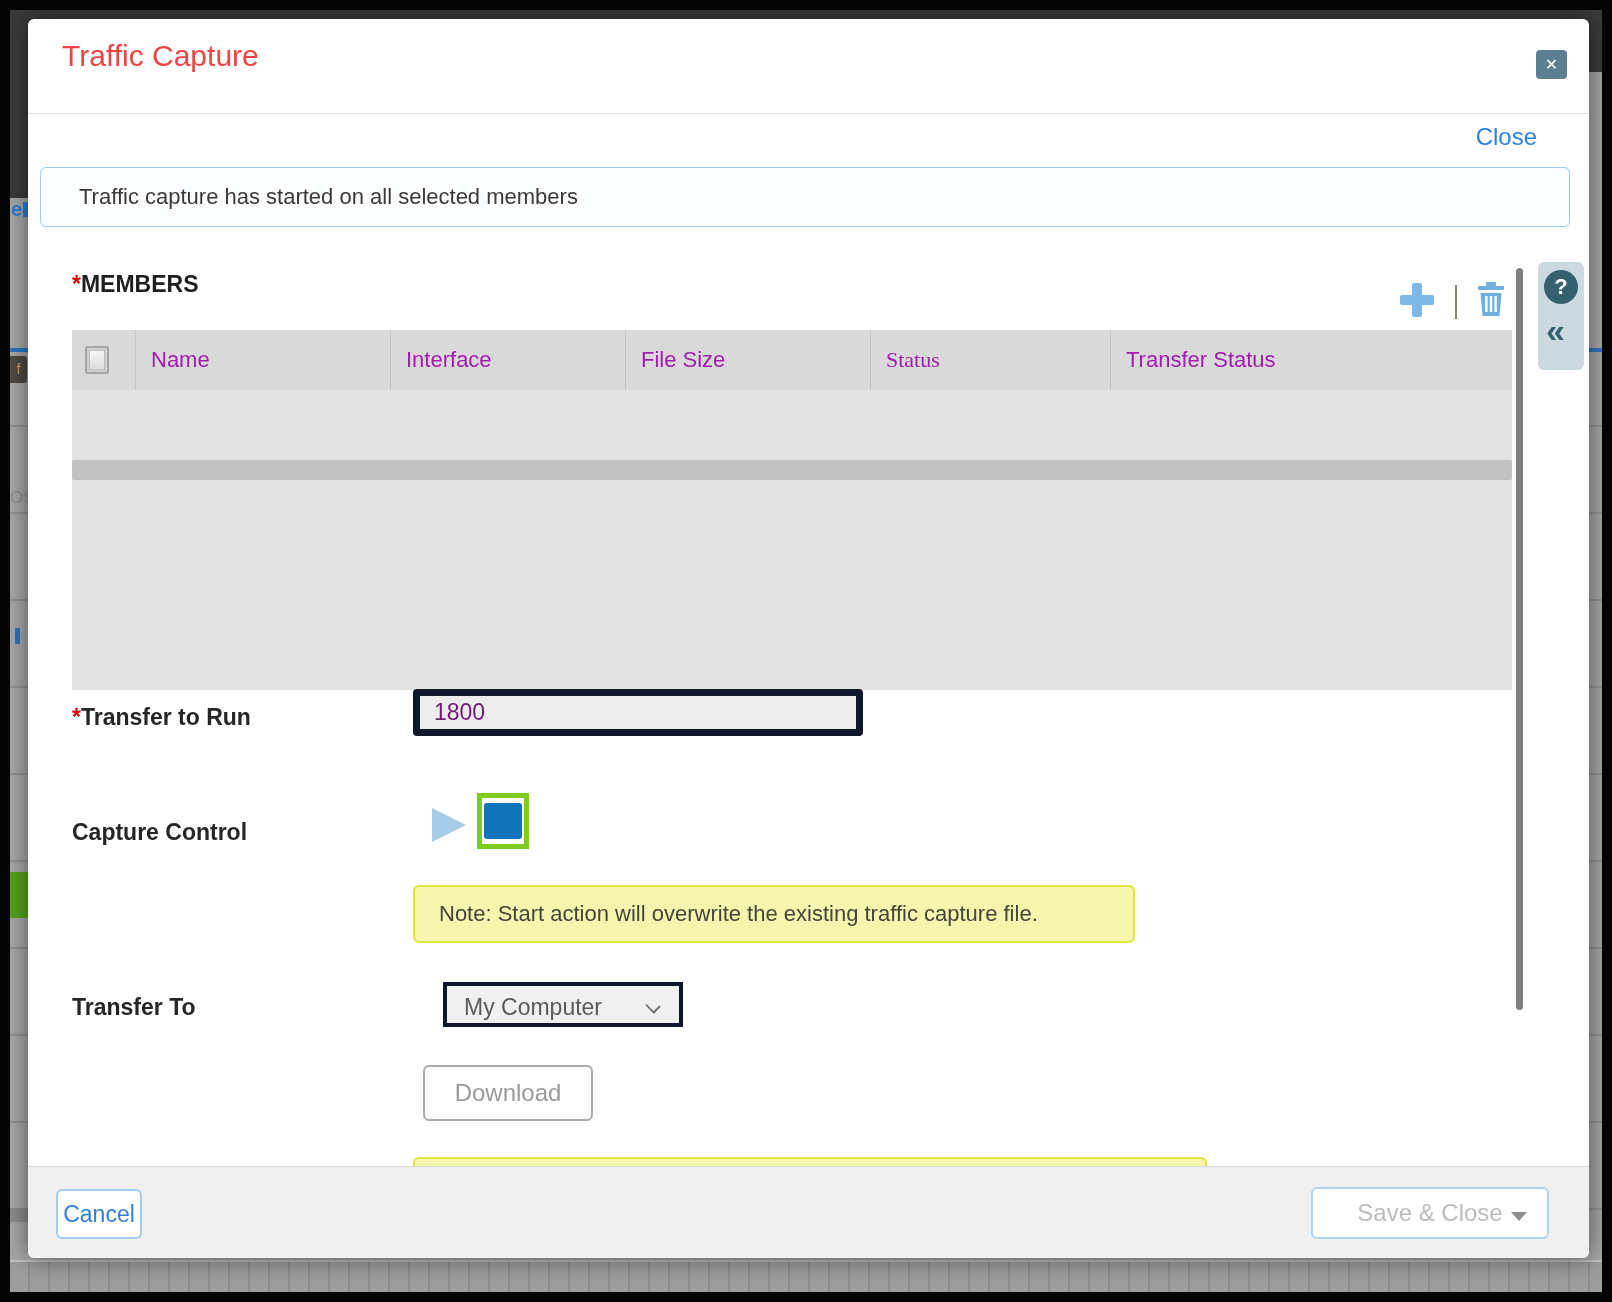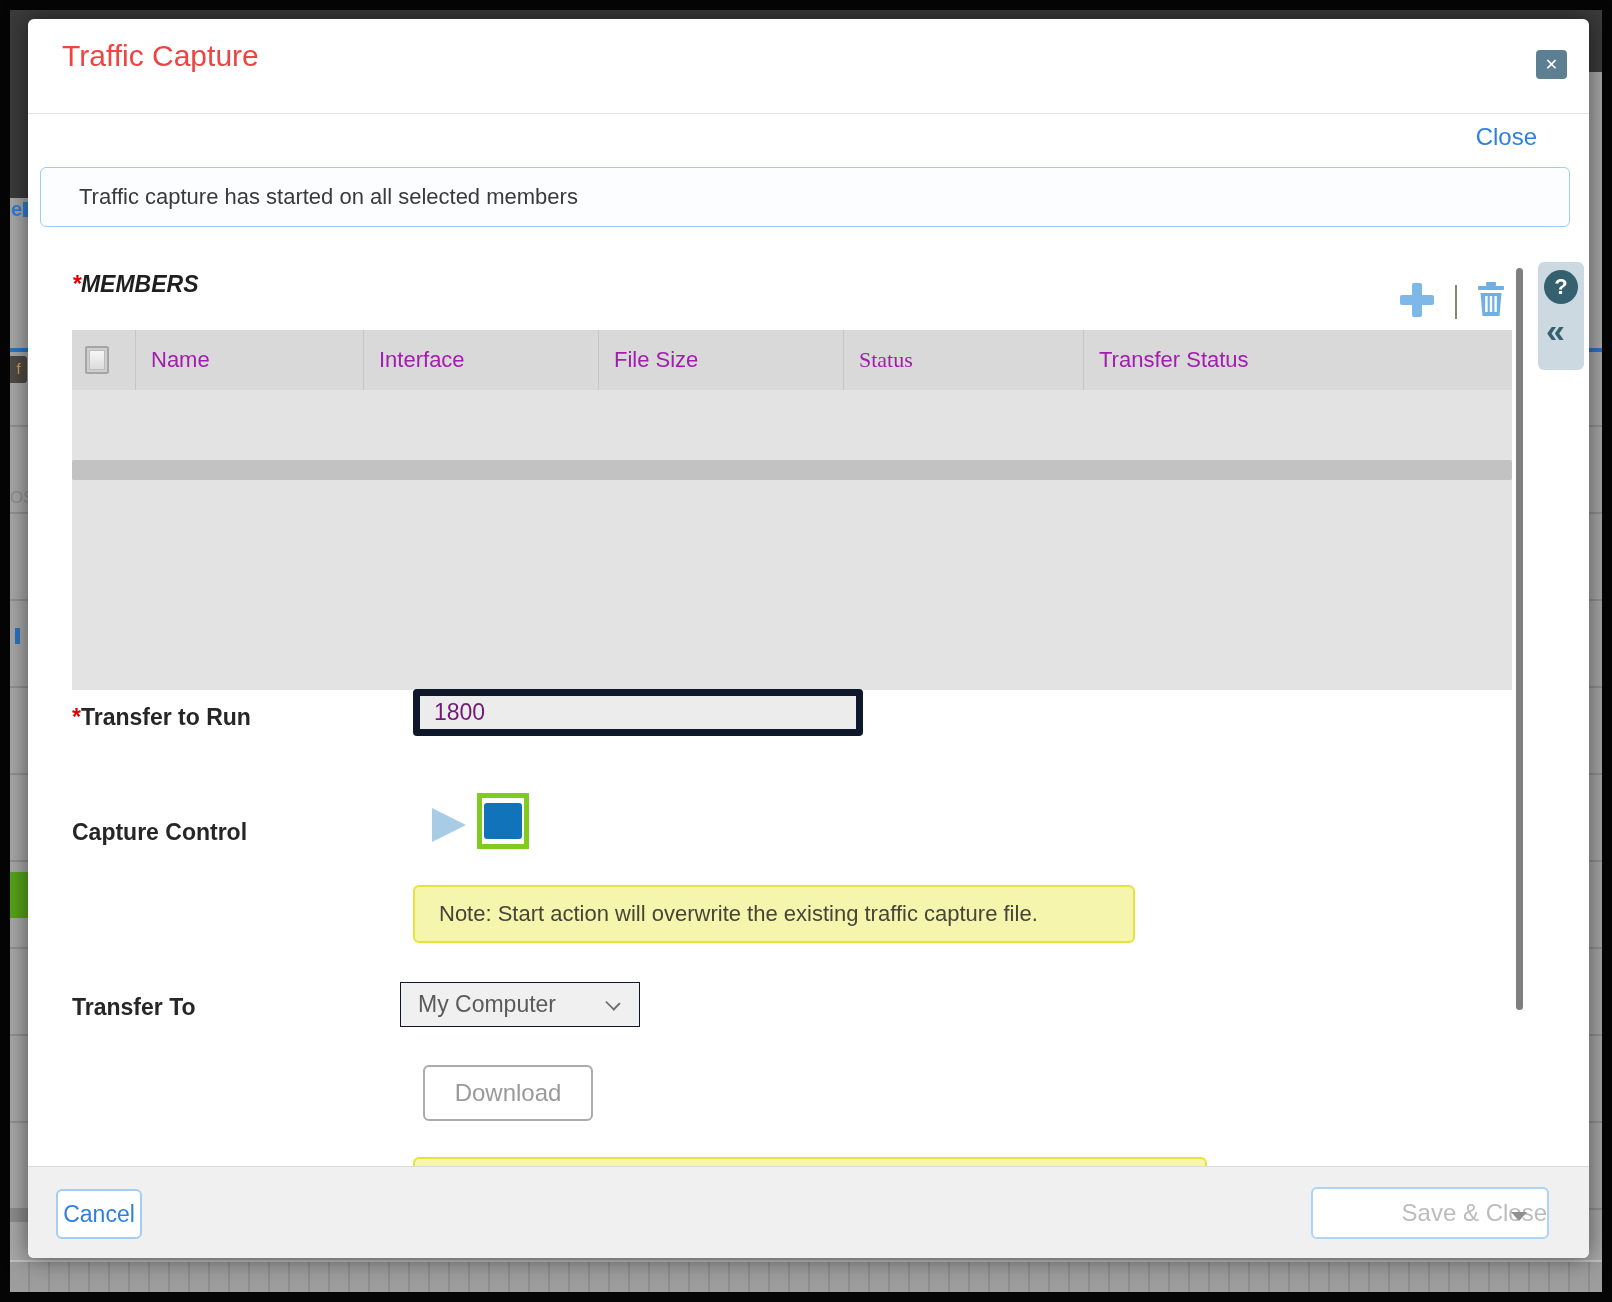--- a/index.html
+++ b/index.html
@@ -26,39 +26,39 @@
   
   .modal{position:absolute;left:18px;top:9px;width:1561px;height:1239px;background:#ffffff;border-radius:6px;
     box-shadow:0 0 24px rgba(0,0,0,.55);}
   .mtitle{position:absolute;left:34px;top:20px;font-size:30px;color:#ef4444;}
   .xbtn{position:absolute;left:1508px;top:31px;width:31px;height:29px;background:#5d7f92;border-radius:4px;color:#fff;
     font-size:16px;font-weight:bold;text-align:center;line-height:29px;cursor:pointer;}
   .hdiv{position:absolute;left:0;top:94px;width:100%;height:1px;background:#e2e2e2;}
   .close-link{position:absolute;right:52px;top:104px;font-size:24px;color:#2f80dd;cursor:pointer;}
   .infobox{position:absolute;left:12px;top:148px;width:1530px;height:60px;border:1px solid #9fccf5;border-radius:6px;
     background:#fbfdff;font-size:22px;color:#3a3a3a;line-height:58px;padding-left:38px;}
-  .members-label{position:absolute;left:44px;top:252px;font-size:23px;font-weight:bold;color:#1f1f1f;font-style:italic;}
+  .members-label{position:absolute;left:44px;top:252px;font-size:23px;font-weight:bold;color:#1f1f1f;}
   .req{color:#e00000;font-weight:bold;}
   .plus-icon{position:absolute;left:1372px;top:264px;width:34px;height:34px;cursor:pointer;}
   .plus-icon::before{content:"";position:absolute;left:0;top:12px;width:34px;height:10px;background:#7db8e8;border-radius:2px;}
   .plus-icon::after{content:"";position:absolute;left:12px;top:0;width:10px;height:34px;background:#7db8e8;border-radius:2px;}
   .tool-sep{position:absolute;left:1427px;top:266px;width:2px;height:34px;background:#8c8472;}
   .trash-icon{position:absolute;left:1448px;top:263px;width:30px;height:35px;cursor:pointer;}
   
   .tbl{position:absolute;left:44px;top:311px;width:1440px;height:360px;background:#e3e3e3;}
   .thead{position:absolute;left:0;top:0;width:1440px;height:60px;background:#d9d9d9;display:flex;}
   .trow{position:absolute;left:0;top:60px;width:1440px;height:66px;background:#eaeaea;display:flex;border-top:1px solid #cfcfcf;}
   .hscroll{position:absolute;left:0;top:130px;width:1440px;height:20px;background:#c2c2c2;border-radius:2px;}
   .c{flex:0 0 auto;position:relative;font-size:22px;display:flex;align-items:center;padding-left:15px;}
   .thead .c{color:#a21caf;border-left:1px solid #c6c6c6;}
   .trow .c{color:#7d7d7d;}
   .thead .c:first-child{border-left:none;}
   .c.w0{width:63px;padding-left:13px;}
   .c.w1{width:228px;}
-  .c.w2{width:235px;}
+  .c.w2{width:235px;margin-left:27px;}
   .c.w3{width:245px;}
   .c.w4{width:240px;font-family:Liberation Serif, serif;}
   .c.w5{width:429px;}
   .trow .c.w1{padding-left:55px;}
   .trow .c.w3{padding-left:40px;}
   .trow .c.w4{padding-left:20px;}
   .trow .c.w5{padding-left:27px;}
   .cb{width:24px;height:28px;border:2px solid #a5a5a5;background:#cfcfcf;border-radius:2px;position:relative;cursor:pointer;}
   .cb::after{content:"";position:absolute;left:2px;top:2px;right:2px;bottom:2px;background:linear-gradient(#f6f6f6,#dcdcdc);border:1px solid #bdbdbd;}
   
@@ -66,31 +66,31 @@
   .seconds-input{position:absolute;left:385px;top:670px;width:450px;height:47px;background:#ececec;border:7px solid #0f172a;
     border-radius:4px;font-size:23px;color:#701a75;padding-left:14px;}
   .play-icon{position:absolute;left:404px;top:789px;width:0;height:0;border-left:34px solid #a9cce6;
     border-top:17px solid transparent;border-bottom:17px solid transparent;cursor:pointer;}
   .stop-wrap{position:absolute;left:449px;top:774px;width:52px;height:56px;border:5px solid #7fcb1f;background:#fff;
     display:flex;align-items:center;justify-content:center;}
   .stop-icon{width:38px;height:36px;background:#1173ba;border-radius:3px;cursor:pointer;}
   .note{position:absolute;background:#f5f5ad;border:2px solid #e4e43c;border-radius:6px;font-size:22px;color:#45453a;}
   .note1{left:385px;top:866px;width:722px;height:58px;line-height:54px;padding-left:24px;}
   .note2{left:385px;top:1138px;width:794px;height:10px;border-bottom:none;border-radius:6px 6px 0 0;overflow:hidden;color:transparent;}
-  .dropdown{position:absolute;left:372px;top:963px;width:240px;height:45px;background:#f0f0f0;border:1px solid #0f172a;
+  .dropdown{position:absolute;left:415px;top:963px;width:240px;height:45px;background:#f0f0f0;border:4px solid #0f172a;
     font-size:23px;color:#5a5a5a;line-height:43px;padding-left:17px;cursor:pointer;}
   .dd-caret{position:absolute;right:20px;top:14px;width:12px;height:12px;border-right:2px solid #6e6e6e;border-bottom:2px solid #6e6e6e;transform:rotate(45deg) scale(1,.8);}
   .download-btn{position:absolute;left:395px;top:1046px;width:170px;height:56px;background:#fff;border:2px solid #ababab;
     border-radius:6px;font-size:24px;color:#9a9a9a;text-align:center;line-height:52px;cursor:pointer;}
   
   .mfooter{position:absolute;left:0;top:1147px;width:100%;height:92px;background:#f0f0f0;border-top:1px solid #dadada;border-radius:0 0 6px 6px;}
   .cancel-btn{position:absolute;left:28px;top:22px;width:86px;height:50px;background:#fff;border:2px solid #a6cdf0;border-radius:6px;
     font-size:23px;color:#2f80dd;text-align:center;line-height:46px;cursor:pointer;}
   .save-btn{position:absolute;right:40px;top:20px;width:238px;height:52px;background:#fff;border:2px solid #aed4f4;border-radius:6px;
-    font-size:24px;color:#bcbcbc;text-align:right;line-height:48px;cursor:pointer;}
+    font-size:24px;color:#bcbcbc;text-align:center;line-height:48px;cursor:pointer;}
   .save-caret{position:absolute;right:20px;top:23px;width:0;height:0;border-left:8px solid transparent;border-right:8px solid transparent;border-top:9px solid #8f8f8f;}
   
   .vscroll{position:absolute;left:1488px;top:249px;width:7px;height:742px;background:#7f7f7f;border-radius:4px;}
   .help-panel{position:absolute;left:1510px;top:243px;width:46px;height:108px;background:#cdd9e0;border-radius:6px;}
   .help-icon{position:absolute;left:6px;top:8px;width:34px;height:34px;border-radius:50%;background:#35606f;color:#fff;
     font-size:22px;font-weight:bold;text-align:center;line-height:34px;cursor:pointer;}
   .collapse-icon{position:absolute;left:8px;top:48px;width:30px;height:40px;color:#35606f;font-size:34px;font-weight:bold;line-height:40px;cursor:pointer;}
 </style>
 </head>
 <body>

